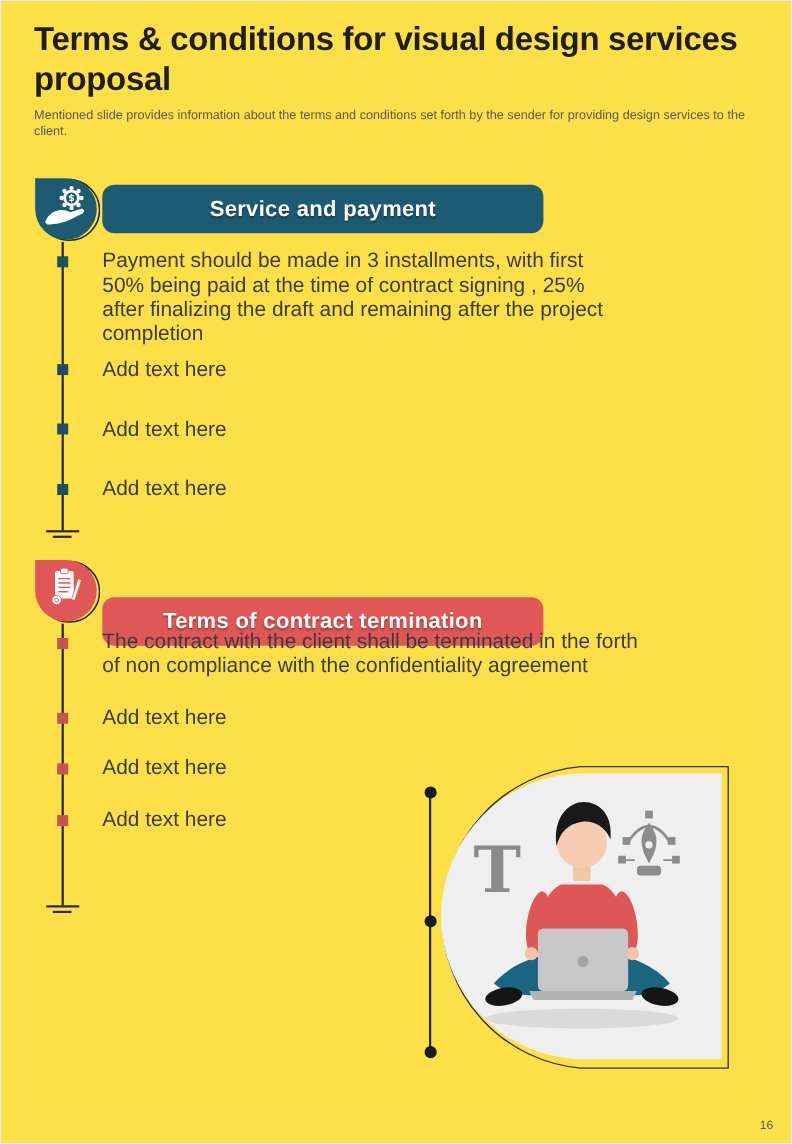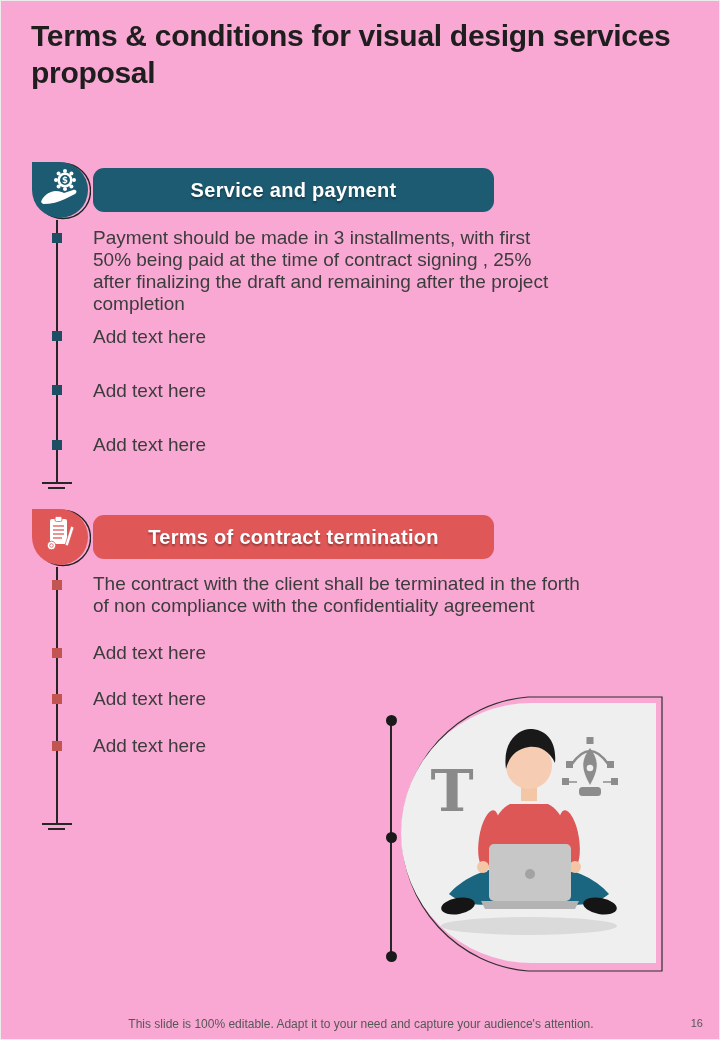--- a/index.html
+++ b/index.html
@@ -1,30 +1,30 @@
 <!DOCTYPE html>
 <html><head>
 <meta charset="utf-8">
 <style>
   * { margin:0; padding:0; box-sizing:border-box; }
   html,body { width:720px; height:1040px; }
   body { font-family:"Liberation Sans", sans-serif; background:#ffffff; }
-  .slide { position:relative; width:720px; height:1040px; background:#f9a8d4; overflow:hidden; border:1px solid #ececec; }
+  .slide { position:relative; width:720px; height:1040px; background:#fde047; overflow:hidden; border:1px solid #ececec; }
 
   .title { position:absolute; left:30px; top:16px; width:640px;
            font-size:30px; line-height:37px; font-weight:800; color:#1e1e1e; letter-spacing:-0.3px; }
   .subtitle { position:absolute; left:30px; top:97px; width:668px;
               font-size:11.5px; line-height:14.5px; color:#5a5a5a; }
 
   .banner { position:absolute; width:401px; height:44px; border-radius:11px;
             display:flex; align-items:center; justify-content:center;
             color:#ffffff; font-size:20px; font-weight:bold; letter-spacing:0.3px;
             text-shadow:0 2px 2px rgba(0,0,0,0.35);text-align:center; }
   .banner-teal { background:#1d5b72; }
-  .banner-red  { background:#e05757; }
+  .banner-red  { background:#e05757;margin-top:28px; }
 
   .badge { position:absolute; }
 
   .vline { position:absolute; width:2px; background:#262626; }
   .gline { position:absolute; height:2px; background:#262626; }
 
   .sq { position:absolute; left:51px; width:10px; height:10px; }
   .sq-teal { background:#1d4e63; }
   .sq-red  { background:#c25551; }
 
@@ -35,20 +35,21 @@
   .footer { position:absolute; left:0; top:1016px; width:720px; text-align:center;
             font-size:12px; color:#565656; }
   .page-num { position:absolute; right:16px; top:1016px; font-size:11px; color:#565656; }
 </style>
 </head>
 <body>
 
 <div class="slide">
 
   <div class="title">Terms &amp; conditions for visual design services proposal</div>
+  <div class="subtitle">Mentioned slide provides information about the terms and conditions set forth by the sender for providing design services to the client.</div>
 
   <svg class="badge" style="left:28px;top:158px" width="62" height="62" viewBox="0 0 62 62">
     <circle cx="34" cy="32" r="27.5" fill="none" stroke="#222222" stroke-width="1.4"></circle>
     <path d="M31,3 A28,28 0 1 1 3,31 L3,3 Z" fill="#1d5b72"></path>
     <g>
       <circle cx="45" cy="21" r="2" fill="#fff"></circle>
         <circle cx="42.4" cy="27.4" r="2" fill="#fff"></circle>
       <circle cx="36" cy="30" r="2" fill="#fff"></circle>
         <circle cx="29.6" cy="27.4" r="2" fill="#fff"></circle>
       <circle cx="27" cy="21" r="2" fill="#fff"></circle>
@@ -153,16 +154,15 @@
       <path d="M98,193 C94,150 96,121 116,111 L154,111 C174,121 176,150 172,193 Z" fill="#dd5757"></path>
       <rect x="127" y="92" width="16" height="16" fill="#f3c6a5"></rect>
       <circle cx="135" cy="73" r="23" fill="#f6cdb2"></circle>
       <path d="M112,76 C108,47 126,36 136,36 C152,36 163,48 161,70 C155,57 145,53 135,54 C122,56 115,64 112,76 Z" fill="#191919"></path>
       <rect x="95" y="151" width="82" height="57" rx="5" fill="#c7c7c7"></rect>
       <circle cx="136" cy="181" r="5" fill="#a3a3a3"></circle>
       <path d="M87,208 L185,208 L181,216 L91,216 Z" fill="#b3b3b3"></path>
     </g>
   </svg>
 
-  <div class="footer">This slide is 100% editable. Adapt it to your need and capture your audience's attention.</div>
   <div class="page-num">16</div>
 
 </div>
 
 </body></html>

